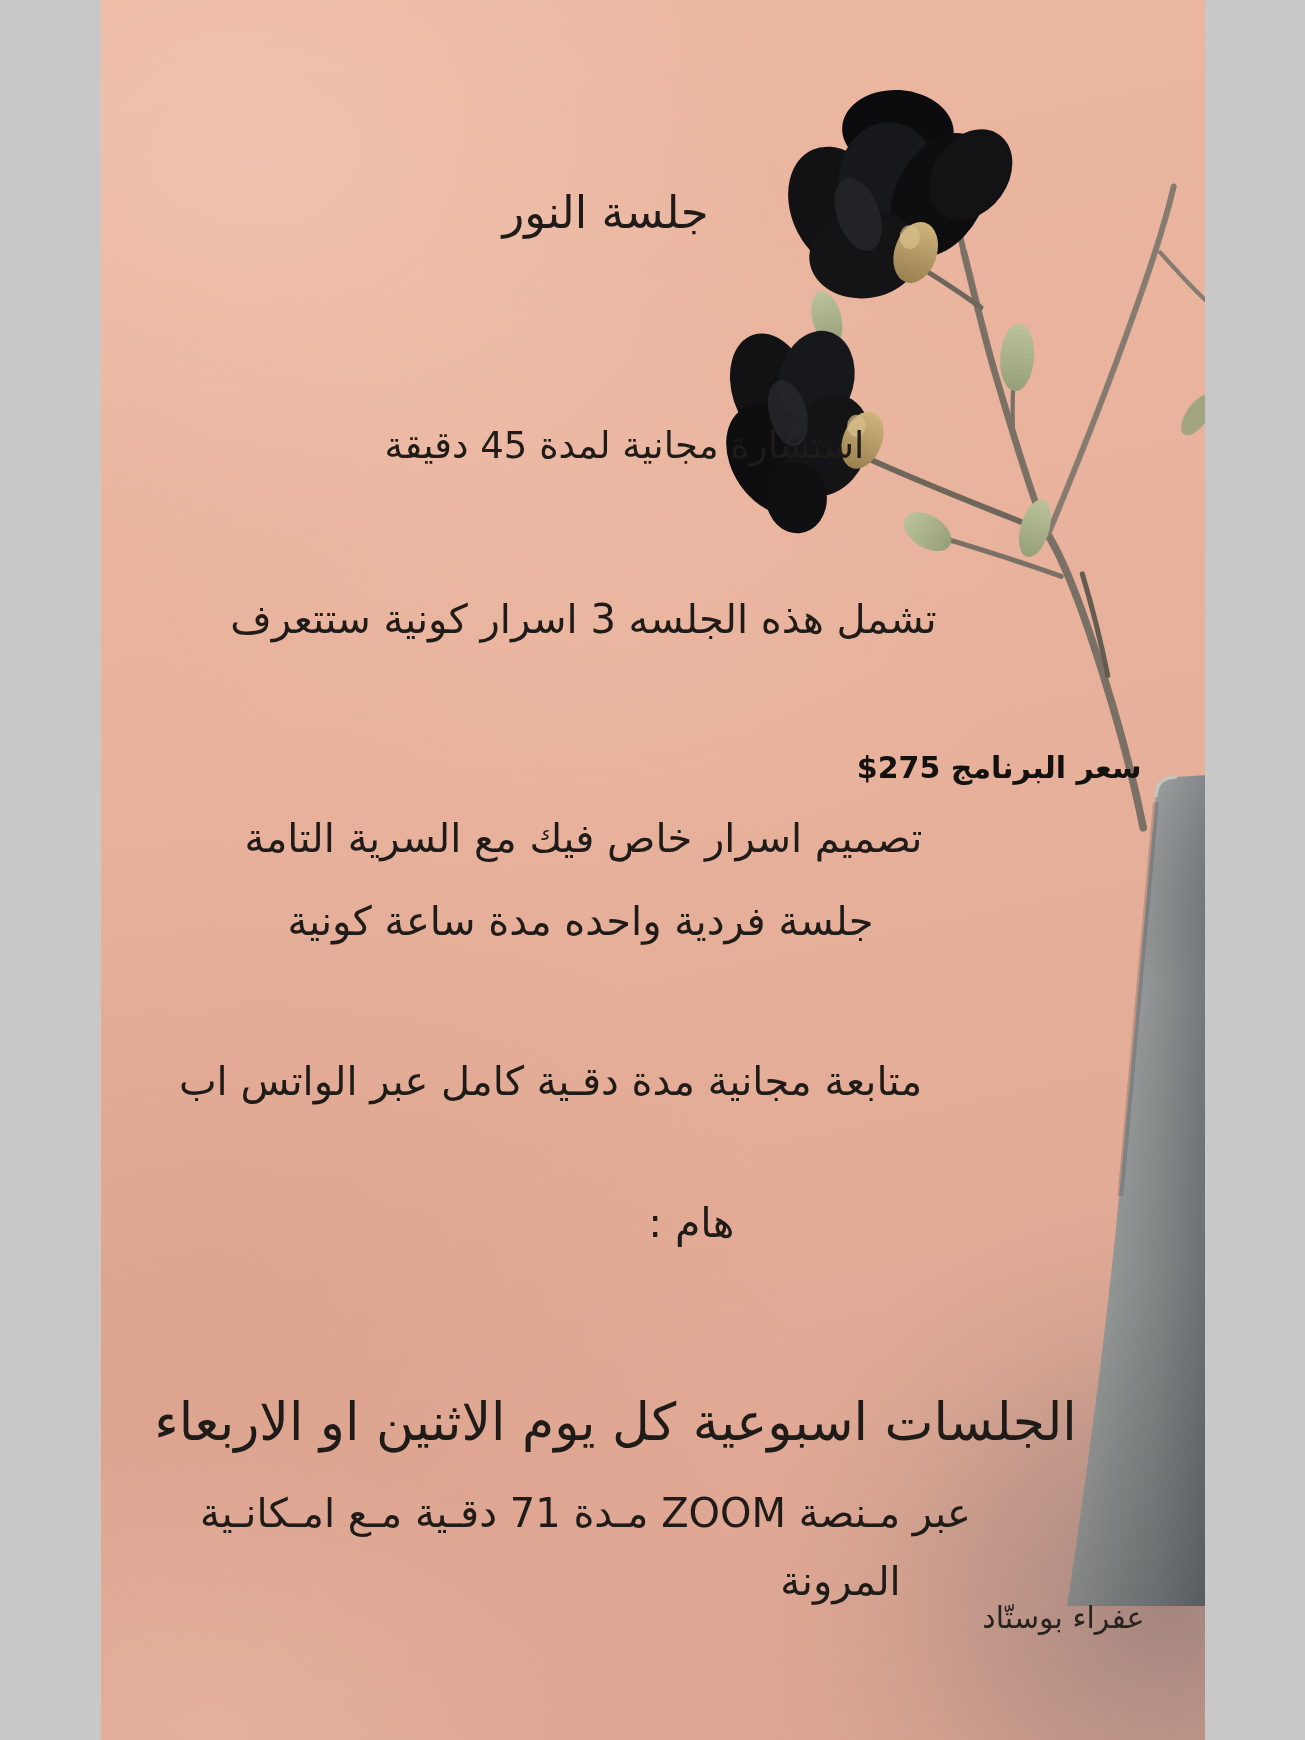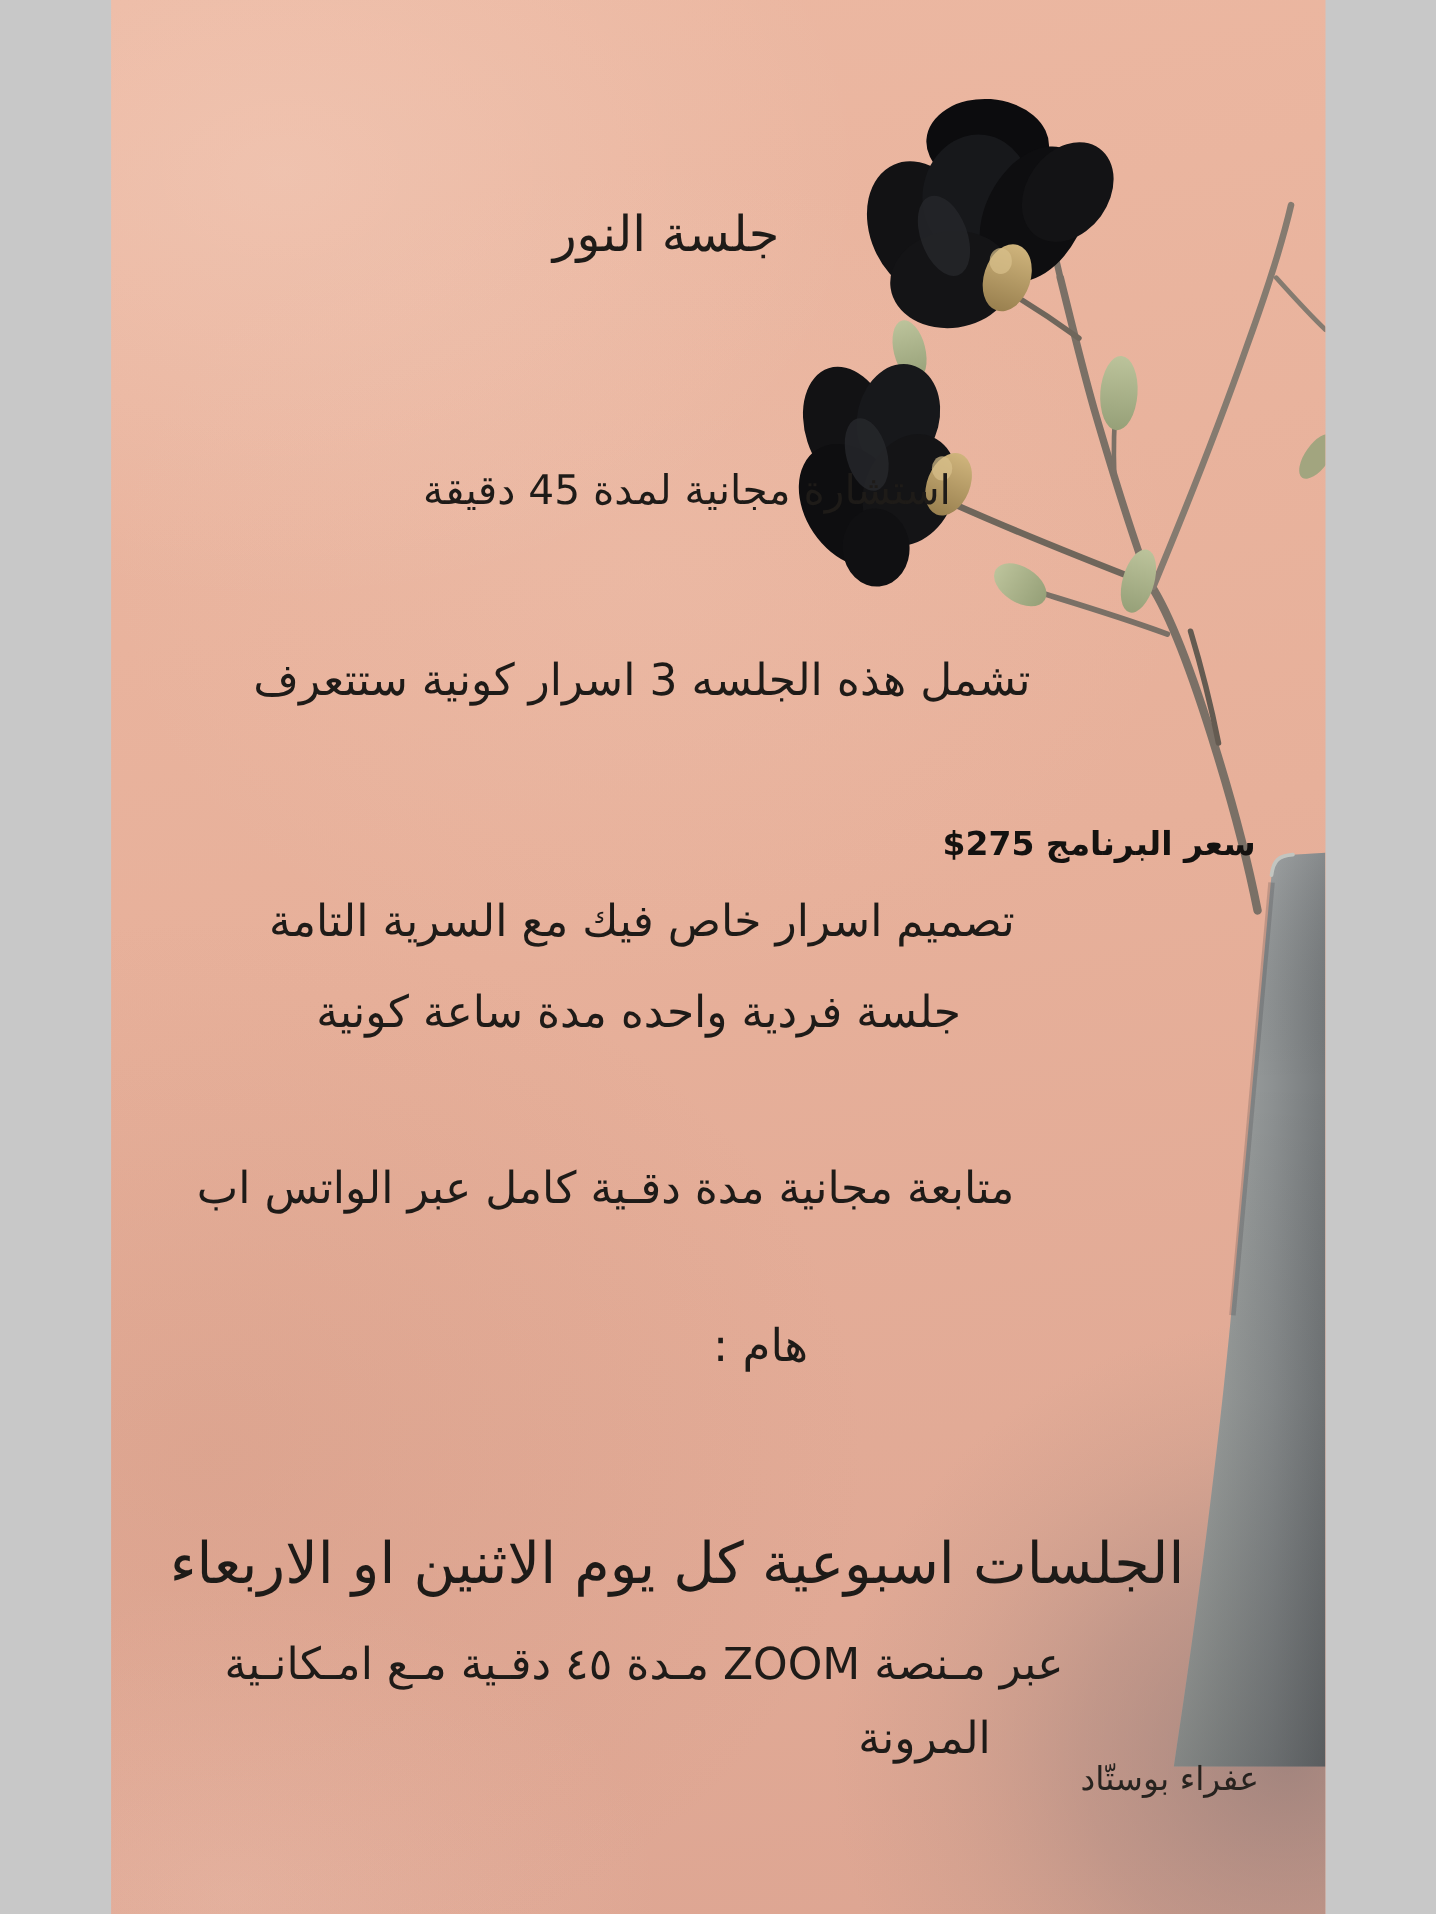--- a/index.html
+++ b/index.html
@@ -144,19 +144,19 @@
 
   <div class="txt center single">جلسة فردية واحده مدة ساعة كونية</div>
 
   <div class="txt center follow">متابعة مجانية مدة دقـية كامل عبر الواتس اب</div>
 
   <div class="txt important">هام :</div>
 
   <div class="txt center weekly">الجلسات اسبوعية كل يوم الاثنين او الاربعاء</div>
 
 
-  <div class="txt center zoom1">عبر مـنصة ZOOM مـدة ٤٥ دقـية مـع امـكانـية</div>
+  <div class="txt center zoom1">عبر مـنصة ZOOM مـدة 71 دقـية مـع امـكانـية</div>
 
   <div class="txt center zoom2">المرونة</div>
 
   <div class="txt signature">عفراء بوستّاد</div>
 
 </div>
 
 </body></html>

